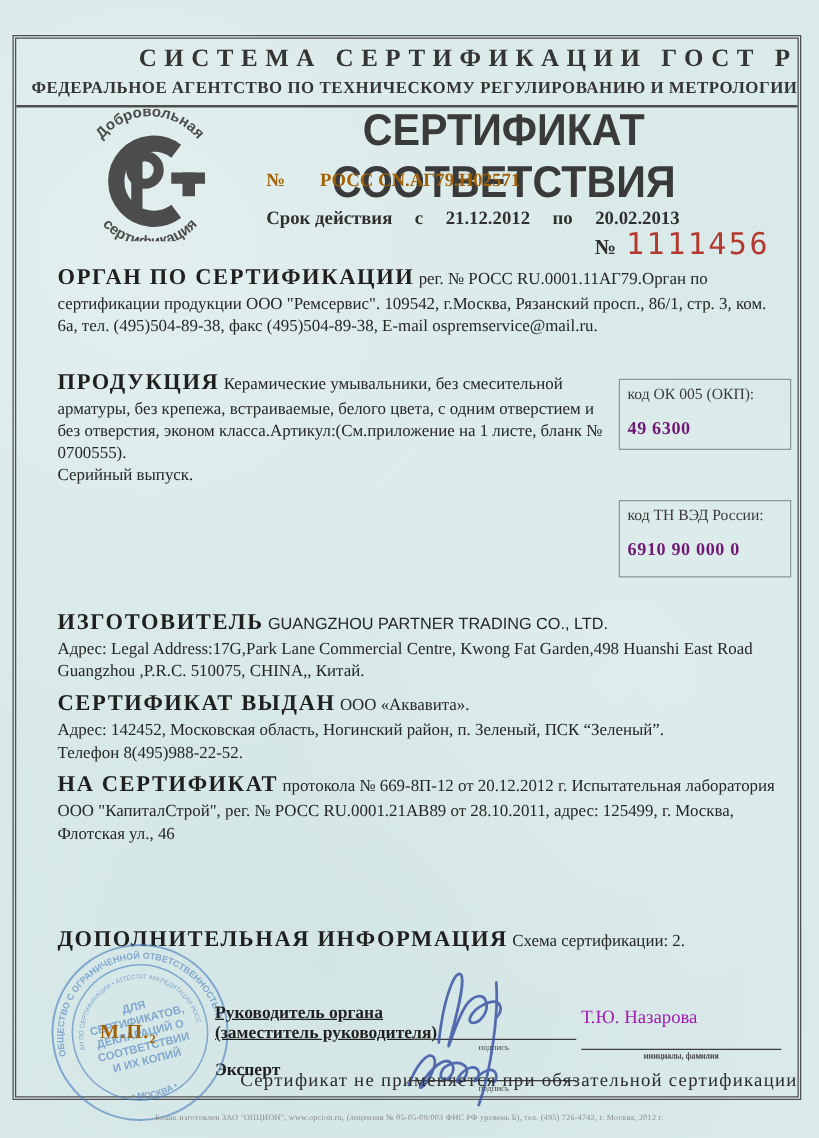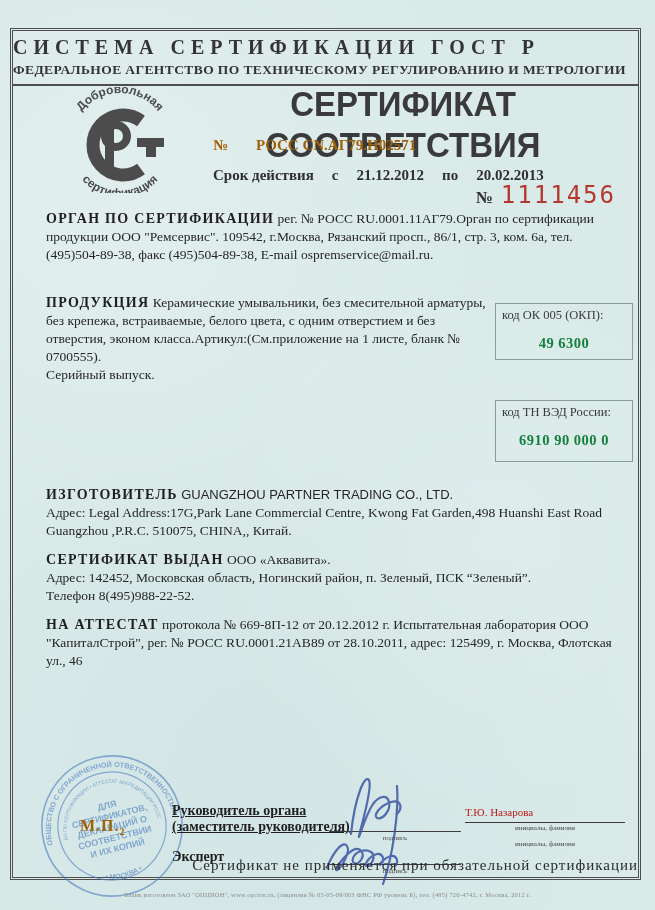--- a/index.html
+++ b/index.html
@@ -12,52 +12,52 @@
       radial-gradient(circle at 40% 85%, rgba(160,190,190,.12), transparent 45%);
     font-family:"Liberation Serif", serif;
     color:#2e2e2e;
   }
   .frame{
     position:absolute;left:10px;top:28px;width:631px;height:852px;
     border:3px double #4e4e4e;box-sizing:border-box;
   }
   .hdr{
     position:absolute;left:0;top:0;width:100%;border-bottom:2px solid #4e4e4e;
-    text-align:left;padding:5px 0 6px 0;box-sizing:border-box;
+    text-align:right;padding:5px 0 6px 0;box-sizing:border-box;
   }
   .hdr-line1{font-size:20px;font-weight:bold;letter-spacing:6px;color:#343434;}
   .hdr-line2{font-size:13.5px;font-weight:bold;letter-spacing:.4px;margin-top:3px;color:#343434;}
   .doc-title{
     position:absolute;left:160px;top:56px;width:460px;text-align:center;
     font-family:"Liberation Sans", sans-serif;font-weight:bold;font-size:33px;
     color:#3a3a3a;letter-spacing:0px;transform:scaleY(1.08);
   }
   .num-row{position:absolute;left:200px;top:106px;font-size:15px;font-weight:bold;color:#a16207;}
   .num-row .sign{margin-right:28px;}
   .validity{position:absolute;left:200px;top:136px;font-size:15px;font-weight:bold;color:#303030;}
   .validity span{margin-right:18px;}
   .blank-num{position:absolute;right:22px;top:150px;white-space:nowrap;}
   .blank-num .sign{font-size:17px;font-weight:bold;color:#303030;margin-right:8px;}
   .blank-num .val{
     font-family:"DejaVu Sans Mono", monospace;font-size:24px;color:#b5382e;letter-spacing:2px;
   }
   .sec{position:absolute;left:33px;font-size:13.5px;line-height:1.32;color:#262626;}
-  .lbl{font-weight:bold;font-size:14px;letter-spacing:1.3px;color:#1f1f1f;}
+  .lbl{font-weight:bold;font-size:18px;letter-spacing:1.3px;color:#1f1f1f;}
   .codebox{
     position:absolute;left:482px;width:138px;border:1px solid #8a9a98;
     box-sizing:border-box;padding:4px 6px;font-size:12.5px;color:#3a3a3a;
   }
-  .codebox .cv{display:block;text-align:center;margin-top:12px;font-size:14.5px;font-weight:bold;letter-spacing:.5px;color:#15803d;}
+  .codebox .cv{display:block;margin-top:12px;font-size:14.5px;font-weight:bold;letter-spacing:.5px;color:#701a75;}
   .siglbl{font-weight:bold;font-size:14px;color:#1f1f1f;}
   .underl{text-decoration:underline;}
   .sigline{position:absolute;border-bottom:1px solid #3c3c3c;text-align:center;}
   .sigcap{font-size:7px;color:#4a4a4a;text-align:center;padding-top:1px;font-family:"Liberation Serif",serif;}
   .namecap{font-size:7px;color:#4a4a4a;text-align:center;padding-top:1px;}
   .nameblock{position:absolute;width:160px;border-bottom:0;}
-  .nameblock .nm{font-size:11px;color:#b91c1c;padding-bottom:4px;border-bottom:1px solid #3c3c3c;}
+  .nameblock .nm{font-size:15px;color:#a21caf;padding-bottom:16px;border-bottom:1px solid #3c3c3c;}
   .footer-note{
     position:absolute;left:0;bottom:3px;width:100%;text-align:right;
     font-size:15px;letter-spacing:1px;color:#2b2b2b;
   }
   .tiny-print{
     position:absolute;left:0;top:891px;width:100%;text-align:center;
     font-size:6.5px;color:#8b8b8b;letter-spacing:.2px;
   }
   .mp{position:absolute;left:67px;top:786px;font-size:16px;font-weight:bold;color:#a16207;letter-spacing:1px;}
   .mp sub{font-size:10px;}
@@ -138,24 +138,28 @@
   </div>
 
   <div class="sec" style="top:520px;width:578px;">
     <span class="lbl">СЕРТИФИКАТ ВЫДАН</span>
     <span>ООО «Аквавита».</span>
     <div>Адрес: 142452, Московская область, Ногинский район, п. Зеленый, ПСК “Зеленый”.</div>
     <div>Телефон 8(495)988-22-52.</div>
   </div>
 
   <div class="sec" style="top:585px;width:578px;">
-    <span class="lbl">НА АТТЕСТАТ</span>
+    <span class="lbl">НА СЕРТИФИКАТ</span>
     <span>протокола № 669-8П-12 от 20.12.2012 г. Испытательная лаборатория ООО "КапиталСтрой", рег. № РОСС RU.0001.21АВ89 от 28.10.2011, адрес: 125499, г. Москва, Флотская ул., 46</span>
   </div>
 
+  <div class="sec" style="top:709px;width:578px;">
+    <span class="lbl">ДОПОЛНИТЕЛЬНАЯ ИНФОРМАЦИЯ</span>
+    <span>Схема сертификации: 2.</span>
+  </div>
 
   <div style="position:absolute;left:24px;top:720px;width:150px;height:150px;opacity:.62;transform:rotate(-14deg);">
     <svg width="150" height="150" viewBox="0 0 150 150">
       <defs>
         <path id="sTop" d="M 13,78 A 62,62 0 1 1 137,78"></path>
         <path id="sBot" d="M 22,90 A 56,56 0 0 0 128,90"></path>
         <path id="sInner" d="M 29,78 A 46,46 0 1 1 121,78"></path>
       </defs>
       <circle cx="75" cy="75" r="70" fill="none" stroke="#4d7fc0" stroke-width="1.6"></circle>
       <circle cx="75" cy="75" r="54" fill="none" stroke="#4d7fc0" stroke-width="1.2"></circle>

